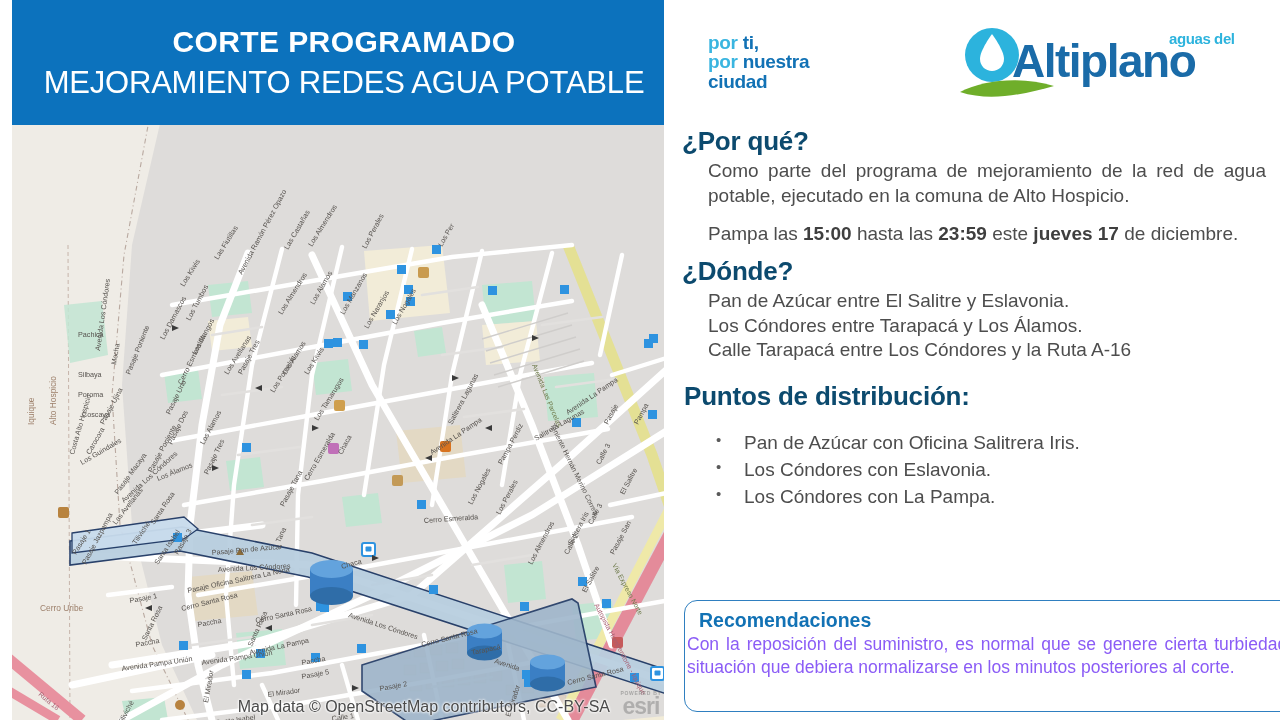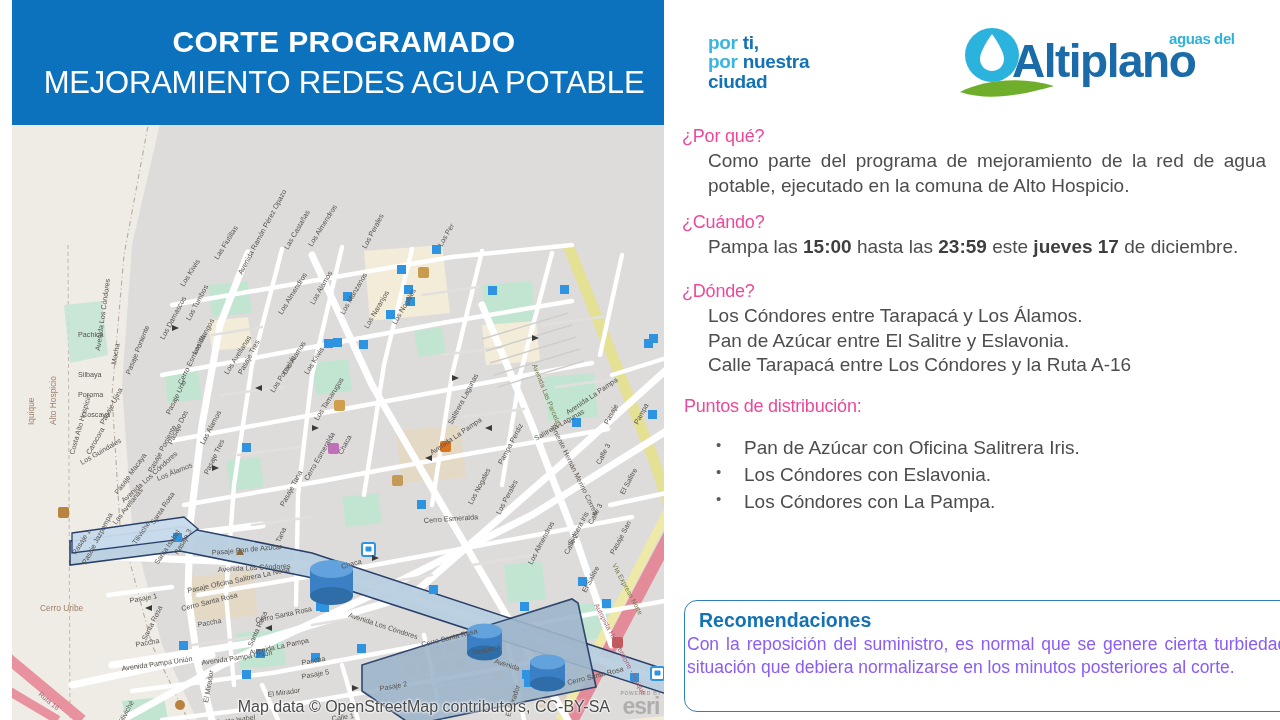--- a/index.html
+++ b/index.html
@@ -42,32 +42,32 @@
   .tg-light { color: #3ab5e0; font-weight: bold; }
   .tg-dark  { color: #1272b5; font-weight: bold; }
 
   .logo { position: absolute; left: 290px; top: 22px; width: 300px; height: 84px; }
   .logo svg { display: block; }
 
   
   .content { position: absolute; left: 0; top: 122px; width: 616px; }
   .sec { padding: 0 14px 0 18px; }
   .sec-h {
-    color: #ec4899; font-weight: normal; font-size: 18px; letter-spacing: -.2px;
+    color: #0c4a6e; font-weight: bold; font-size: 26px; letter-spacing: -.2px;
     margin-bottom: 2px;
   }
   .sec-b {
     color: #4d4d4d; font-size: 19px; line-height: 1.30; padding-left: 26px;
   }
   .just { text-align: justify; }
   .sec-b b { color: #3f3f3f; font-weight: bold; }
 
   .s1 { margin-top: 4px; }
   .s2 { margin-top: 14px; }
-  .s3 { margin-top: 21px; }
+  .s3 { margin-top: 9px; }
   .s4 { margin-top: 18px; padding-left: 20px; }
 
   .bullets { list-style: none; padding-left: 26px; margin-top: 18px; }
   .bullets li {
     color: #4d4d4d; font-size: 19px; line-height: 1.42; position: relative; padding-left: 34px;
   }
   .bullets li::before {
     content: "\2022"; position: absolute; left: 6px; top: -1px; font-size: 15px; color: #5a5a5a;
   }
 
@@ -506,29 +506,28 @@
     </div>
 
     <div class="content">
 
       <div class="sec s1">
         <div class="sec-h">¿Por qué?</div>
         <div class="sec-b just">Como parte del programa de mejoramiento de la red de agua potable, ejecutado en la comuna de Alto Hospicio.</div>
       </div>
 
       <div class="sec s2">
-        <div class="sec-h">¿Cuándo?</div>
         <div class="sec-b just"><span>Pampa las </span><b>15:00</b><span> hasta las </span><b>23:59</b><span> este </span><b>jueves 17</b><span> de diciembre.</span></div>
       </div>
 
       <div class="sec s3">
         <div class="sec-h">¿Dónde?</div>
         <div class="sec-b">
+          <div>Pan de Azúcar entre El Salitre y Eslavonia.</div>
           <div>Los Cóndores entre Tarapacá y Los Álamos.</div>
-          <div>Pan de Azúcar entre El Salitre y Eslavonia.</div>
           <div>Calle Tarapacá entre Los Cóndores y la Ruta A-16</div>
         </div>
       </div>
 
       <div class="sec s4">
         <div class="sec-h">Puntos de distribución:</div>
         <ul class="bullets">
           <li>Pan de Azúcar con Oficina Salitrera Iris.</li>
           <li>Los Cóndores con Eslavonia.</li>
           <li>Los Cóndores con La Pampa.</li>

